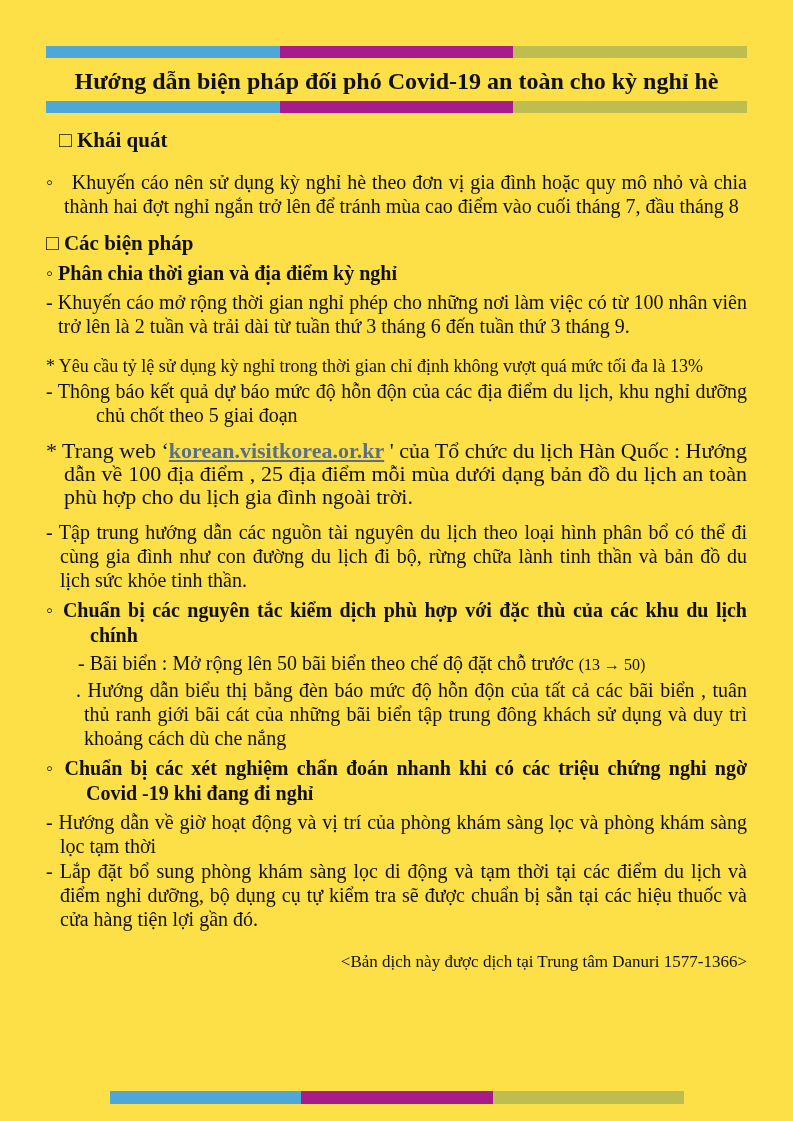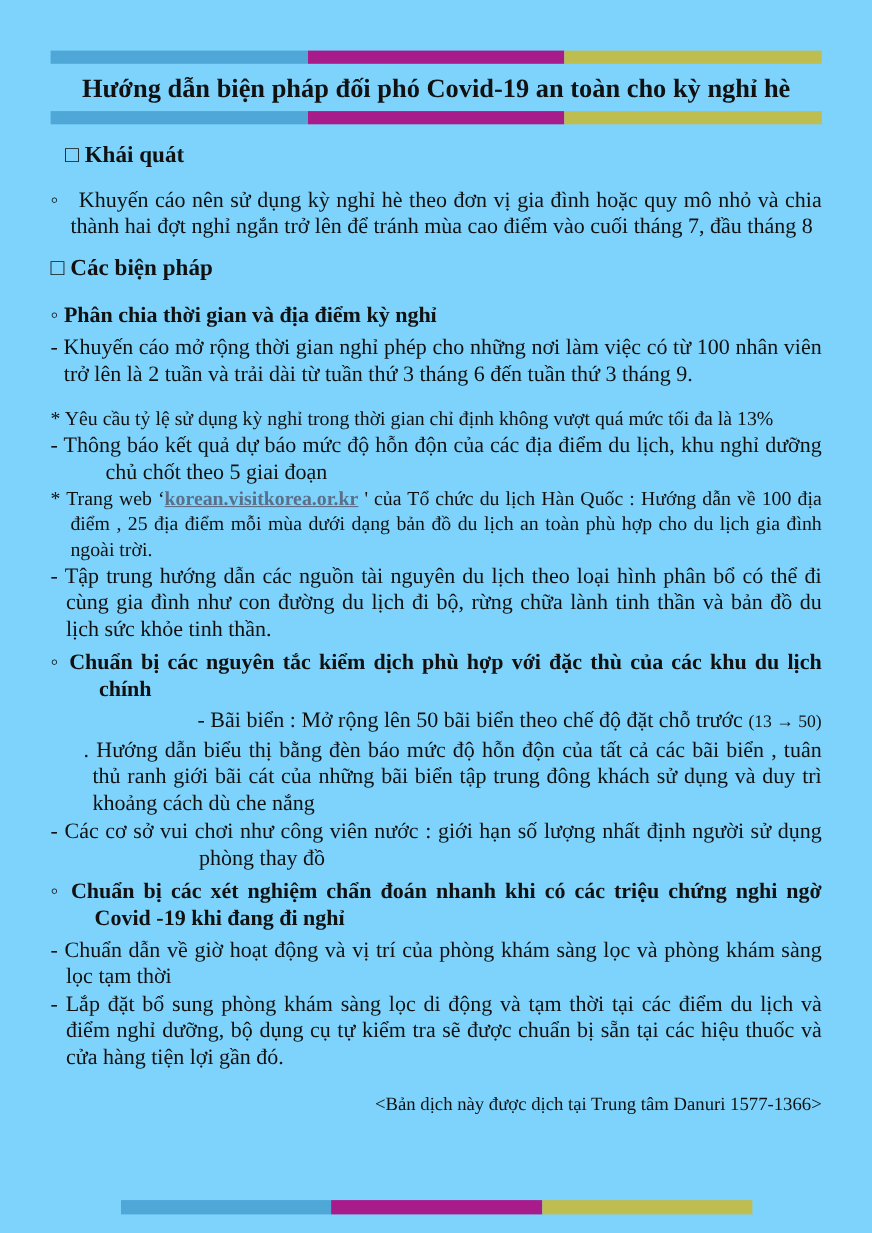--- a/index.html
+++ b/index.html
@@ -1,20 +1,20 @@
 <!DOCTYPE html>
 <html><head>
 <meta charset="utf-8">
 <style>
   html, body { margin: 0; padding: 0; background: #ffffff; }
   .page {
     position: relative;
     width: 793px;
     height: 1121px;
-    background: #7dd3fc;
+    background: #fde047;
     font-family: "Liberation Serif", "DejaVu Serif", serif;
     color: #111111;
     overflow: hidden;
   }
   .content { padding: 0 46px; }
 
   
   .bar { display: flex; height: 12px; }
   .bar .seg { flex: 1 1 33.33%; height: 100%; }
   .bar-top1 { margin-top: 46px; }
@@ -41,36 +41,36 @@
   }
   .h1.overview { margin-top: 14px; padding-left: 13px; }
   .h1.measures { margin-top: 12px; }
 
   .h2 {
     font-size: 20px;
     font-weight: bold;
     line-height: 25px;
     text-align: justify;
   }
-  .h2.schedule { margin-top: 19px; }
+  .h2.schedule { margin-top: 5px; }
   .h2.quarantine { margin-top: 6px; padding-left: 44px; text-indent: -44px; }
   .h2.testing { margin-top: 6px; padding-left: 40px; text-indent: -40px; }
 
   .p {
     font-size: 20px;
     line-height: 24px;
     text-align: justify;
   }
   .p-overview  { margin-top: 17px; padding-left: 18px; text-indent: -18px; }
   .p-extend    { margin-top: 4px; padding-left: 12px; text-indent: -12px; }
   .p-ratio     { margin-top: 16px; font-size: 18px; line-height: 24px; text-align: left; }
   .p-forecast  { margin-top: 1px; padding-left: 50px; text-indent: -50px; }
-  .p-web       { margin-top: 1px; font-size: 18px; line-height: 23px; padding-left: 18px; text-indent: -18px; }
-  .p-resources { margin-top: 1px; padding-left: 14px; text-indent: -14px; }
-  .p-beach     { margin-top: 3px; margin-left: 32px; text-align: right; }
+  .p-web       { margin-top: 12px; font-size: 22px; line-height: 23px; padding-left: 18px; text-indent: -18px; }
+  .p-resources { margin-top: 12px; padding-left: 14px; text-indent: -14px; }
+  .p-beach     { margin-top: 3px; margin-left: 32px; text-align: left; }
   .p-lights    { margin-top: 1px; margin-left: 30px; padding-left: 8px; text-indent: -8px; }
   .p-waterpark { margin-top: 2px; padding-left: 135px; text-indent: -135px; }
   .p-lodging   { margin-top: 5px; text-align: left; }
   .p-clinic    { margin-top: 4px; padding-left: 14px; text-indent: -14px; }
   .p-mobile    { margin-top: 1px; padding-left: 14px; text-indent: -14px; }
 
   .small-note { font-size: 16px; margin-left: 5px; }
 
   a.weblink {
     font-weight: bold;
@@ -126,26 +126,25 @@
     <div class="p p-resources">- Tập trung hướng dẫn các nguồn tài nguyên du lịch theo loại hình phân bổ có thể đi cùng gia đình như con đường du lịch đi bộ, rừng chữa lành tinh thần và bản đồ du lịch sức khỏe tinh thần.</div>
 
     <div class="h2 quarantine">◦ Chuẩn bị các nguyên tắc kiểm dịch phù hợp với đặc thù của các khu du lịch chính</div>
 
     <div class="p p-beach">
       <span>- Bãi biển : Mở rộng lên 50 bãi biển theo chế độ đặt chỗ trước</span><span class="small-note">(13 → 50)</span>
     </div>
 
     <div class="p p-lights">. Hướng dẫn biểu thị bằng đèn báo mức độ hỗn độn của tất cả các bãi biển , tuân thủ ranh giới bãi cát của những bãi biển tập trung đông khách sử dụng và duy trì khoảng cách dù che nắng</div>
 
-    <div class="p p-waterpark">- Các cơ sở vui chơi như công viên nước : giới hạn số lượng nhất định người sử dụng phòng thay đồ</div>
 
 
     <div class="h2 testing">◦ Chuẩn bị các xét nghiệm chẩn đoán nhanh khi có các triệu chứng nghi ngờ Covid -19 khi đang đi nghỉ</div>
 
-    <div class="p p-clinic">- Chuẩn dẫn về giờ hoạt động và vị trí của phòng khám sàng lọc và phòng khám sàng lọc tạm thời</div>
+    <div class="p p-clinic">- Hướng dẫn về giờ hoạt động và vị trí của phòng khám sàng lọc và phòng khám sàng lọc tạm thời</div>
 
     <div class="p p-mobile">- Lắp đặt bổ sung phòng khám sàng lọc di động và tạm thời tại các điểm du lịch và điểm nghỉ dưỡng, bộ dụng cụ tự kiểm tra sẽ được chuẩn bị sẵn tại các hiệu thuốc và cửa hàng tiện lợi gần đó.</div>
 
     <div class="footer-note">&lt;Bản dịch này được dịch tại Trung tâm Danuri 1577-1366&gt;</div>
 
   </div>
 
   <div class="bar bar-bottom">
     <div class="seg" style="background: rgb(79, 167, 215);"></div>
     <div class="seg" style="background: rgb(168, 27, 139);"></div>

